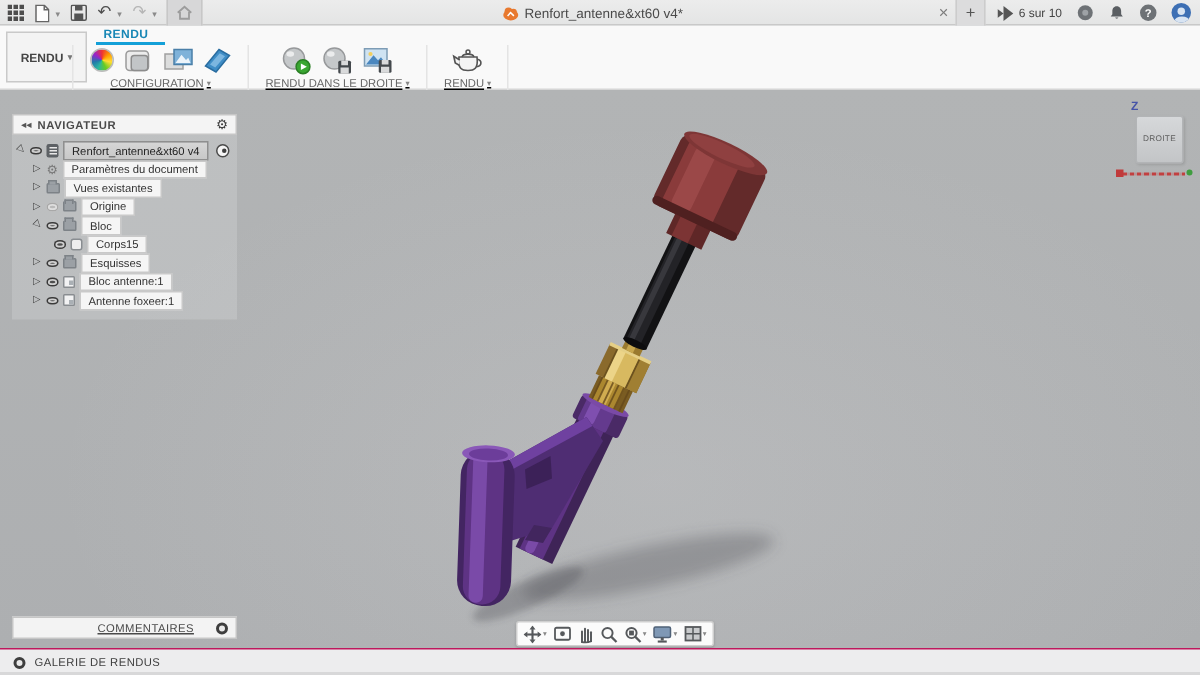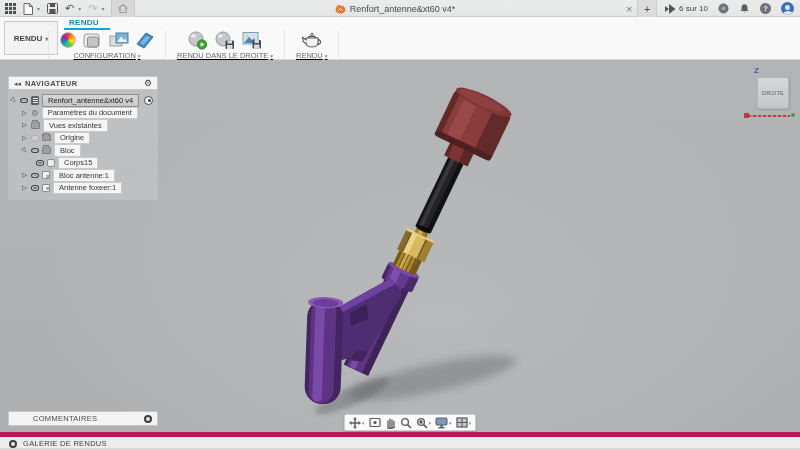--- a/index.html
+++ b/index.html
@@ -75,21 +75,21 @@
   .chip { font-size:7.5px; color:#333; background:rgba(250,250,250,.92); border:1px solid rgba(120,120,120,.35);
     padding:0.5px 5px 1px 5px; white-space:nowrap; }
   .chip.sel { background:linear-gradient(#d6d6d6,#c8c8c8); border-color:#8f8f8f; color:#222; }
   .target { width:9px; height:9px; border:1px solid #4a4a4a; border-radius:50%; background:#f5f5f5; position:relative; margin-left:2px; }
   .target::after { content:""; position:absolute; left:2.5px; top:2.5px; width:3px; height:3px; border-radius:50%; background:#3f3f3f; }
   .gearglyph { font-size:8.5px; color:#777; line-height:1; }
 
   
   #comments { position:absolute; left:8px; top:351px; width:150px; height:15px; background:#f3f3f3; border:1px solid #c6c6c6;
     display:flex; align-items:center; z-index:10; }
-  #comments .t { font-size:7.5px; color:#4a4a4a; letter-spacing:.3px; margin-left:24px; flex:1; }
+  #comments .t { font-size:7.5px; color:#4a4a4a; letter-spacing:.3px; margin-left:56px; flex:1;text-decoration:underline; }
   .ring { width:8px; height:8px; border:2px solid #3e3e3e; border-radius:50%; background:#e9e9e9; }
   #comments .ring { margin-right:5px; }
 
   
   #navbar { position:absolute; left:344px; top:354px; height:17px; background:#fbfbfb; border:1px solid #cfcfcf;
     border-radius:2px; box-shadow:0 1px 2px rgba(0,0,0,.18); display:flex; align-items:center; padding:0 4px; gap:4px; z-index:10; }
   .nbico { display:inline-flex; align-items:center; gap:1px; }
   .nbico .c { font-size:5px; color:#888; }
 
   
@@ -99,21 +99,21 @@
     background:linear-gradient(#d6d8da,#c3c5c7); border:1px solid #b2b4b6; box-shadow:1px 1px 2px rgba(0,0,0,.12);
     display:flex; align-items:center; justify-content:center; }
   #vc-face .t { font-size:5.5px; color:#5e5e5e; letter-spacing:.2px; }
   #vc-xaxis { position:absolute; left:4px; top:49px; width:42px; height:2px;
     background:repeating-linear-gradient(90deg,#c24040 0 3px, rgba(194,64,64,.25) 3px 5px); }
   #vc-xmark { position:absolute; left:0; top:47px; width:5px; height:5px; background:#c03a3a; }
   #vc-gdot { position:absolute; left:47px; top:47px; width:4px; height:4px; border-radius:50%; background:#3f9d3f; }
 
   
   #statusbar { position:absolute; left:0; top:432px; width:800px; height:18px; background:#ededee;
-    border-top:5px solid #be185d; box-shadow:inset 0 -2px 0 #d8d8d9; display:flex; align-items:center; z-index:30; }
+    border-top:1px solid #be185d; box-shadow:inset 0 -2px 0 #d8d8d9; display:flex; align-items:center; z-index:30; }
   #statusbar .ring { margin:0 6px 0 9px; }
   #statusbar .t { font-size:7.5px; color:#3e3e3e; letter-spacing:.3px; }
 
   svg { display:block; }
 </style>
 </head>
 <body>
 
 <div id="titlebar">
   <div id="qat">
@@ -410,20 +410,26 @@
         <span class="chip">Bloc</span>
       </div>
       <div class="nrow lvl2">
         <span class="eye"></span>
         <span class="bico"></span>
         <span class="chip">Corps15</span>
       </div>
       <div class="nrow lvl1">
         <span class="tw">▷</span>
         <span class="eye"></span>
+        <span class="fico"></span>
+        <span class="chip">Esquisses</span>
+      </div>
+      <div class="nrow lvl1">
+        <span class="tw">▷</span>
+        <span class="eye"></span>
         <span class="cico"></span>
         <span class="chip">Bloc antenne:1</span>
       </div>
       <div class="nrow lvl1">
         <span class="tw">▷</span>
         <span class="eye"></span>
         <span class="cico"></span>
         <span class="chip">Antenne foxeer:1</span>
       </div>
     </div>

